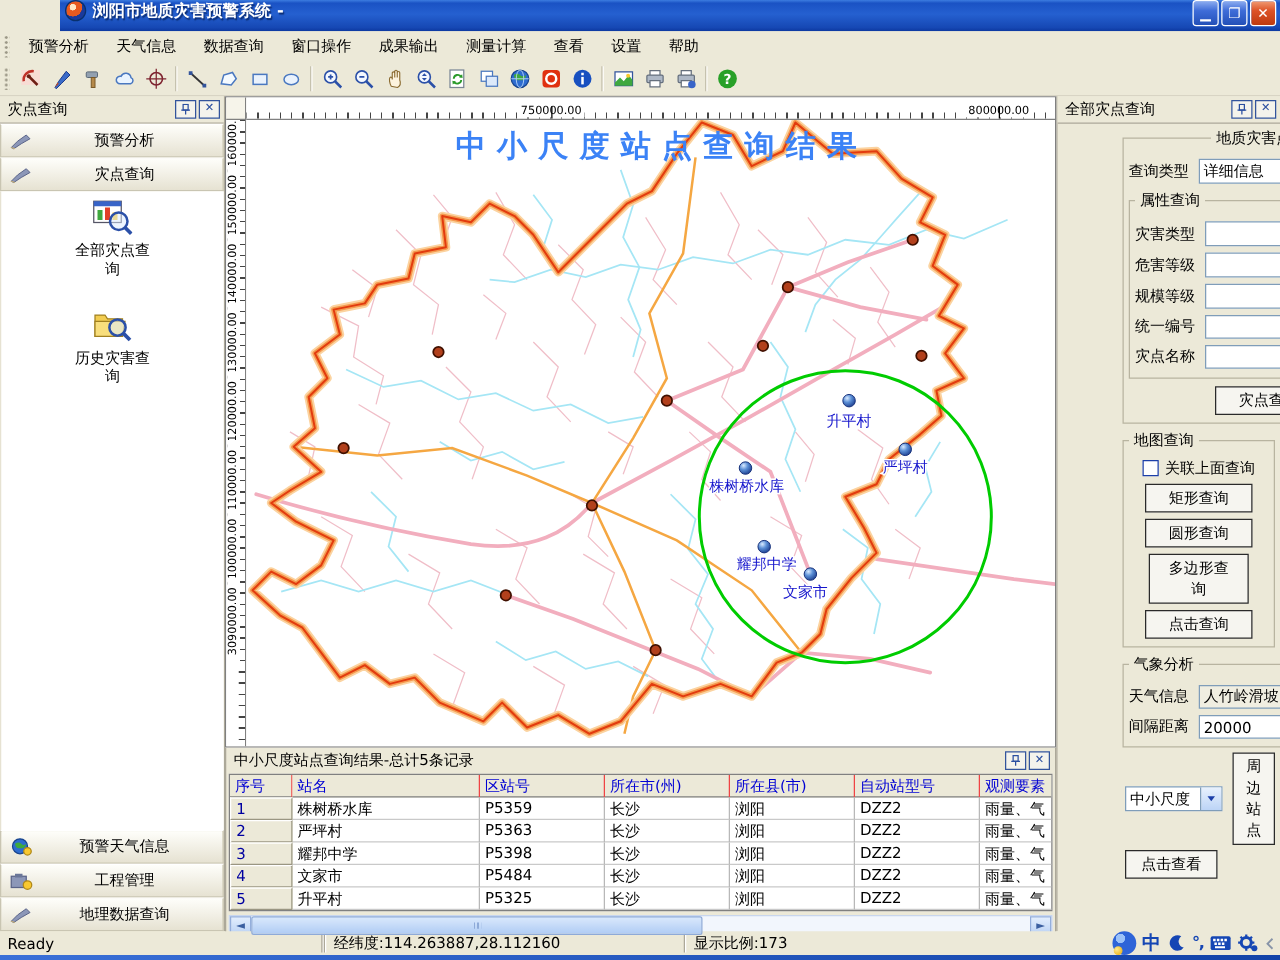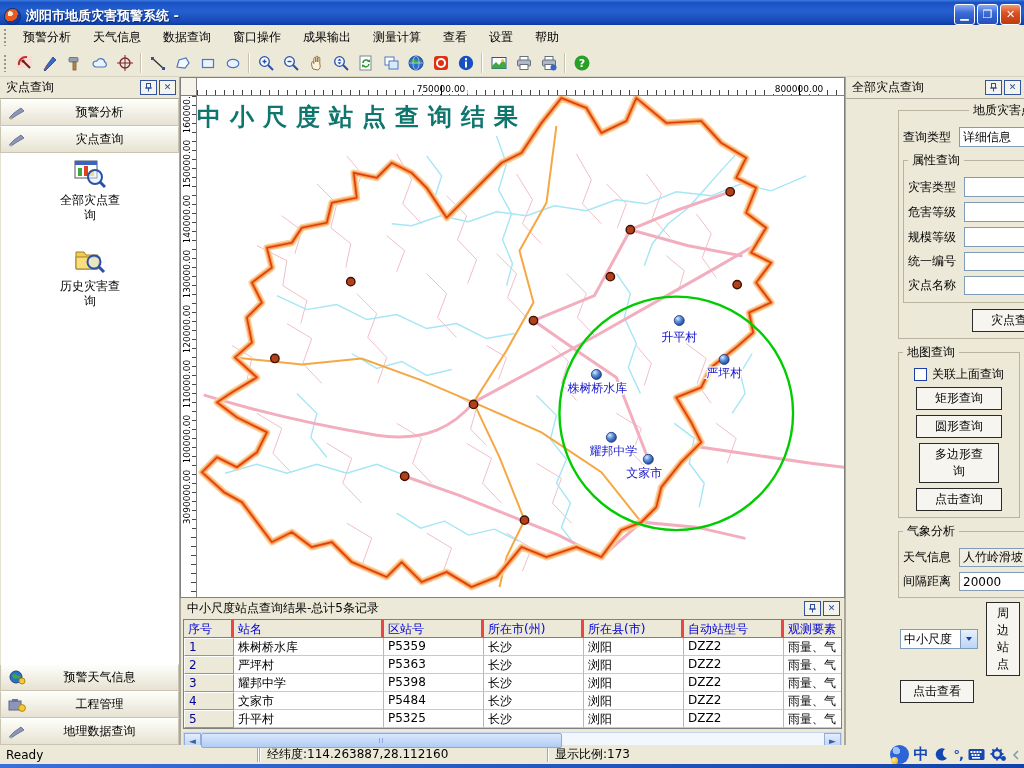--- a/index.html
+++ b/index.html
@@ -1,22 +1,22 @@
 <!DOCTYPE html>
 <html><head>
 <meta charset="utf-8">
 <style>
   * { box-sizing:border-box; margin:0; padding:0; }
   html,body { width:1024px; height:768px; overflow:hidden; }
   body { font-family:"DejaVu Sans","Liberation Sans",sans-serif; font-size:12px; color:#000; background:#ECE9D8; }
   .window { width:1024px; height:768px; display:flex; flex-direction:column; }
 
   
-  .titlebar { height:25px; flex:0 0 25px; display:flex; align-items:flex-end; padding:0 3px 0 4px;
-    background:linear-gradient(180deg,#3C7CE0 0%,#1A52C4 10%,#2560D0 45%,#1648B4 88%,#0C38A0 100%); }
+  .titlebar { height:25px; flex:0 0 25px; display:flex; align-items:flex-start; padding:0 3px 0 4px;
+    background:linear-gradient(180deg,#3C7CE0 0%,#1A52C4 10%,#2560D0 45%,#1648B4 88%,#0C38A0 100%);margin-left:48px; }
   .app-icon { width:17px; height:17px; border-radius:50%; margin-right:5px;
     background:radial-gradient(circle at 35% 32%, #FFE8C8 0 18%, #E85A20 19% 52%, #1A3A9C 53% 100%);
     border:1px solid #08306E; }
   .title-text { color:#fff; font-weight:bold; font-size:13px; text-shadow:1px 1px 1px #0A2A6E; flex:1; }
   .win-btn { width:21px; height:21px; margin-left:2px; border-radius:3px; border:1px solid #FFFFFF;
     background:linear-gradient(180deg,#8CACF0,#3E6CD8 40%,#2350B8); color:#fff; font-size:11px; line-height:1;
     display:flex; align-items:center; justify-content:center; }
   .win-btn.close { background:linear-gradient(180deg,#F09A72,#DD5226 40%,#BE3A10); }
 
   
@@ -58,32 +58,32 @@
     background:repeating-linear-gradient(90deg,#444 0 1px,transparent 1px 9px); }
   .rt-label { position:absolute; top:6px; font-size:9px; transform:translateX(-50%); background:#fff; padding:0 2px; }
   .rt-major { position:absolute; bottom:0; width:1px; height:10px; background:#000; }
   .ruler-left { position:absolute; left:0; top:18px; bottom:0; width:16px; background:#FFFFFF;
     border-right:1px solid #808080; overflow:hidden; }
   .ruler-left .ticks { position:absolute; top:0; bottom:0; right:0; width:5px;
     background:repeating-linear-gradient(180deg,#444 0 1px,transparent 1px 9px); }
   .rl-label { position:absolute; left:-29px; width:70px; text-align:center; font-size:9px;
     transform:rotate(-90deg); background:#fff; }
   .map-canvas { position:absolute; left:16px; top:18px; right:0; bottom:0; background:#fff; overflow:hidden; }
-  .map-title { position:absolute; left:0; right:0; top:5px; font:bold 24px "DejaVu Serif","Liberation Serif",serif;
-    letter-spacing:9px; color:#0f766e; }
+  .map-title { position:absolute; left:18px; right:0; top:5px; text-align:center; font:bold 24px "DejaVu Serif","Liberation Serif",serif;
+    letter-spacing:9px; color:#3b82f6; }
 
   
   .table-panel { flex:1; display:flex; flex-direction:column; background:#ECE9D8; border:1px solid #ACA899; border-top:none; }
   .tp-header { height:21px; flex:0 0 21px; display:flex; align-items:center; padding:0 4px 0 6px; }
   .tp-header .ph-title { flex:1; }
   .grid { margin:0 2px; border:1px solid #808080; background:#fff; overflow:hidden; }
   .g-row { display:flex; height:18px; }
   .g-cell { flex:0 0 auto; border-right:1px solid #B8B8B8; border-bottom:1px solid #C9C9C9;
     padding:1px 4px; white-space:nowrap; overflow:hidden; }
-  .g-head .g-cell { background:#ECE9D8; color:#0000D4; border-right:3px solid #ef4444; border-bottom:1px solid #808080; }
+  .g-head .g-cell { background:#ECE9D8; color:#0000D4; border-right:1px solid #ef4444; border-bottom:1px solid #808080; }
   .g-num { background:#ECE9D8; color:#0000A0; border:1px solid; border-color:#FFF #9A9682 #9A9682 #FFF; text-align:left; }
   .c0{width:50px} .c1{width:150px} .c2{width:100px} .c3{width:100px} .c4{width:100px} .c5{width:100px} .c6{width:120px}
   .h-scroll { height:17px; margin:3px 2px 2px; display:flex; align-items:stretch; background:#F2F6FD; border:1px solid #C8D6EE; }
   .sb-btn { width:17px; background:linear-gradient(180deg,#E3EEFD,#BBD2F4); border:1px solid #94AEDB; color:#3B5FA0;
     font-size:9px; display:flex; align-items:center; justify-content:center; }
   .sb-thumb { width:55%; margin:0; background:linear-gradient(180deg,#D9E8FC,#B0CCF4); border:1px solid #8EAAD8;
     border-radius:2px; position:relative; }
   .sb-thumb::after { content:""; position:absolute; left:50%; top:4px; bottom:4px; width:6px; margin-left:-3px;
     background:repeating-linear-gradient(90deg,#8EAAD8 0 1px,transparent 1px 3px); }
 

